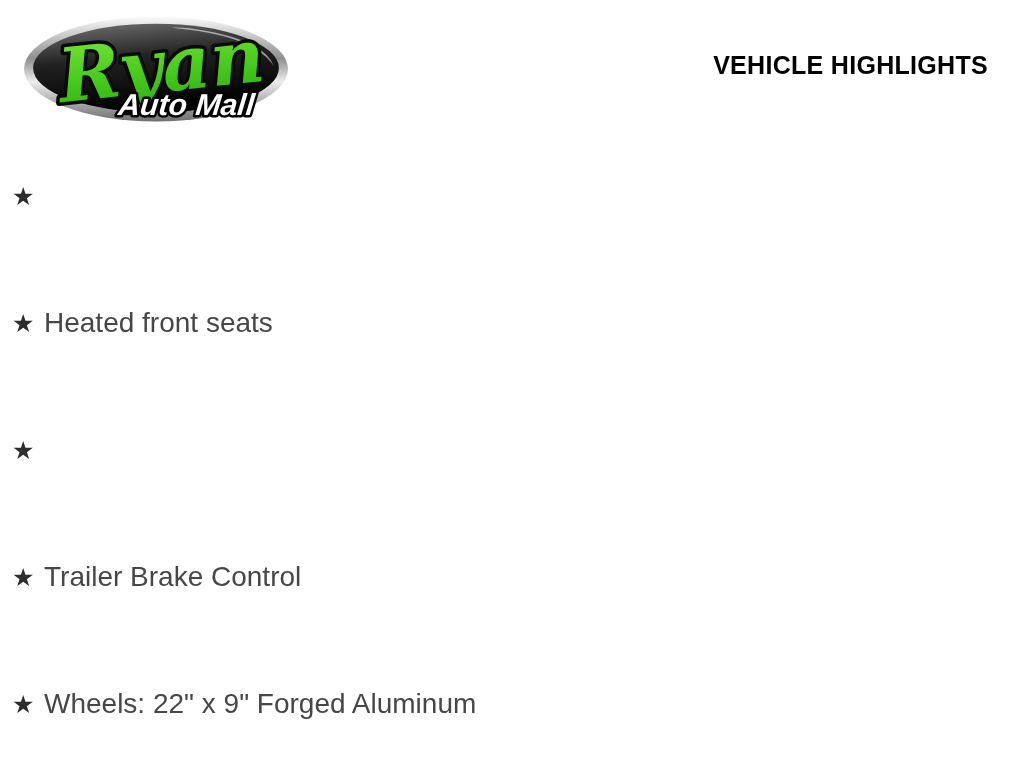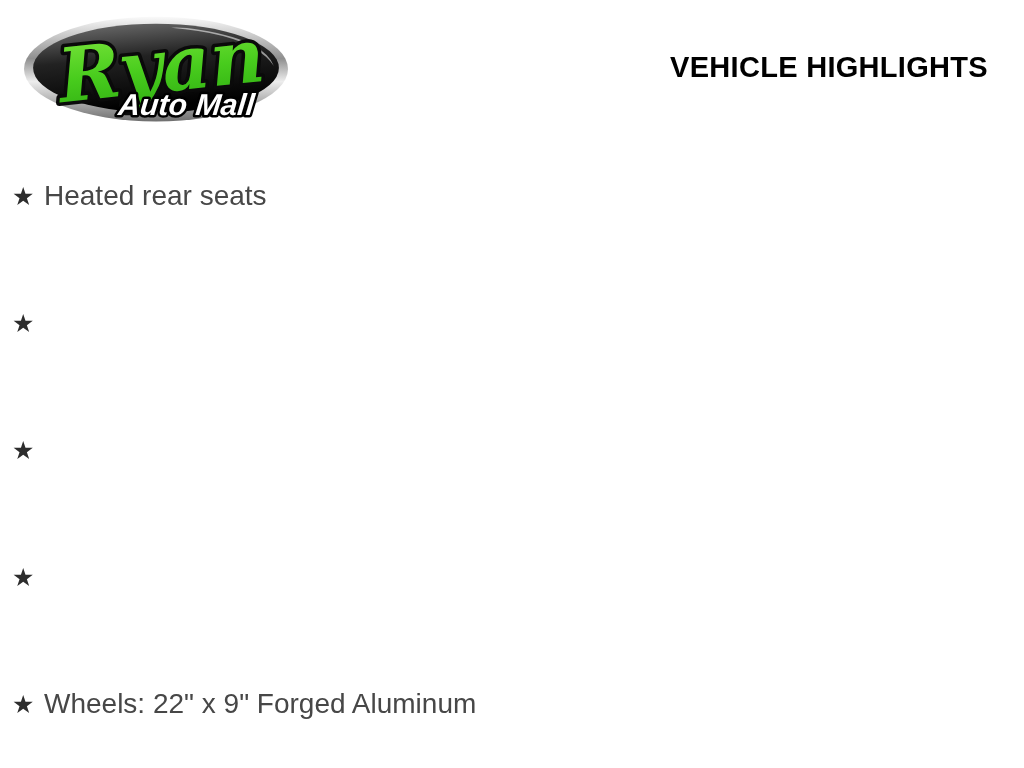--- a/index.html
+++ b/index.html
@@ -37,21 +37,21 @@
     font-family: "Liberation Sans", sans-serif;
     font-style: italic;
     font-weight: bold;
   }
 
   
   .page-heading {
     position: absolute;
     top: 51px;
     right: 36px;
-    font-size: 29px;
+    font-size: 25px;
     font-weight: bold;
     color: #000000;
     letter-spacing: 0.3px;
     white-space: nowrap;
   }
 
   
   .highlights-list {
     position: absolute;
     left: 12px;
@@ -109,28 +109,29 @@
     <text class="logo-ryan-text" x="38" y="84" font-size="74" fill="url(#greenGrad)" stroke="#0a0a0a" stroke-width="7" paint-order="stroke" stroke-linejoin="round" transform="rotate(-6 135 60)">Ryan</text>
     <text class="logo-automall-text" x="108" y="107" font-size="30" fill="#ffffff" stroke="#000000" stroke-width="5" paint-order="stroke" stroke-linejoin="round" transform="skewX(-6)">Auto Mall</text>
   </svg>
 </div>
 
 <div class="page-heading">VEHICLE HIGHLIGHTS</div>
 
 <ul class="highlights-list">
   <li class="highlight-item">
     <span class="star">★</span>
-    <span>Heated rear seats</span>
+  </li>
+  <li class="highlight-item">
+    <span class="star">★</span>
+    <span>Heated front seats</span>
   </li>
   <li class="highlight-item">
     <span class="star">★</span>
   </li>
   <li class="highlight-item">
     <span class="star">★</span>
-  </li>
-  <li class="highlight-item">
-    <span class="star">★</span>
+    <span>Trailer Brake Control</span>
   </li>
   <li class="highlight-item">
     <span class="star">★</span>
     <span>Wheels: 22" x 9" Forged Aluminum</span>
   </li>
 </ul>
 
 </body></html>

